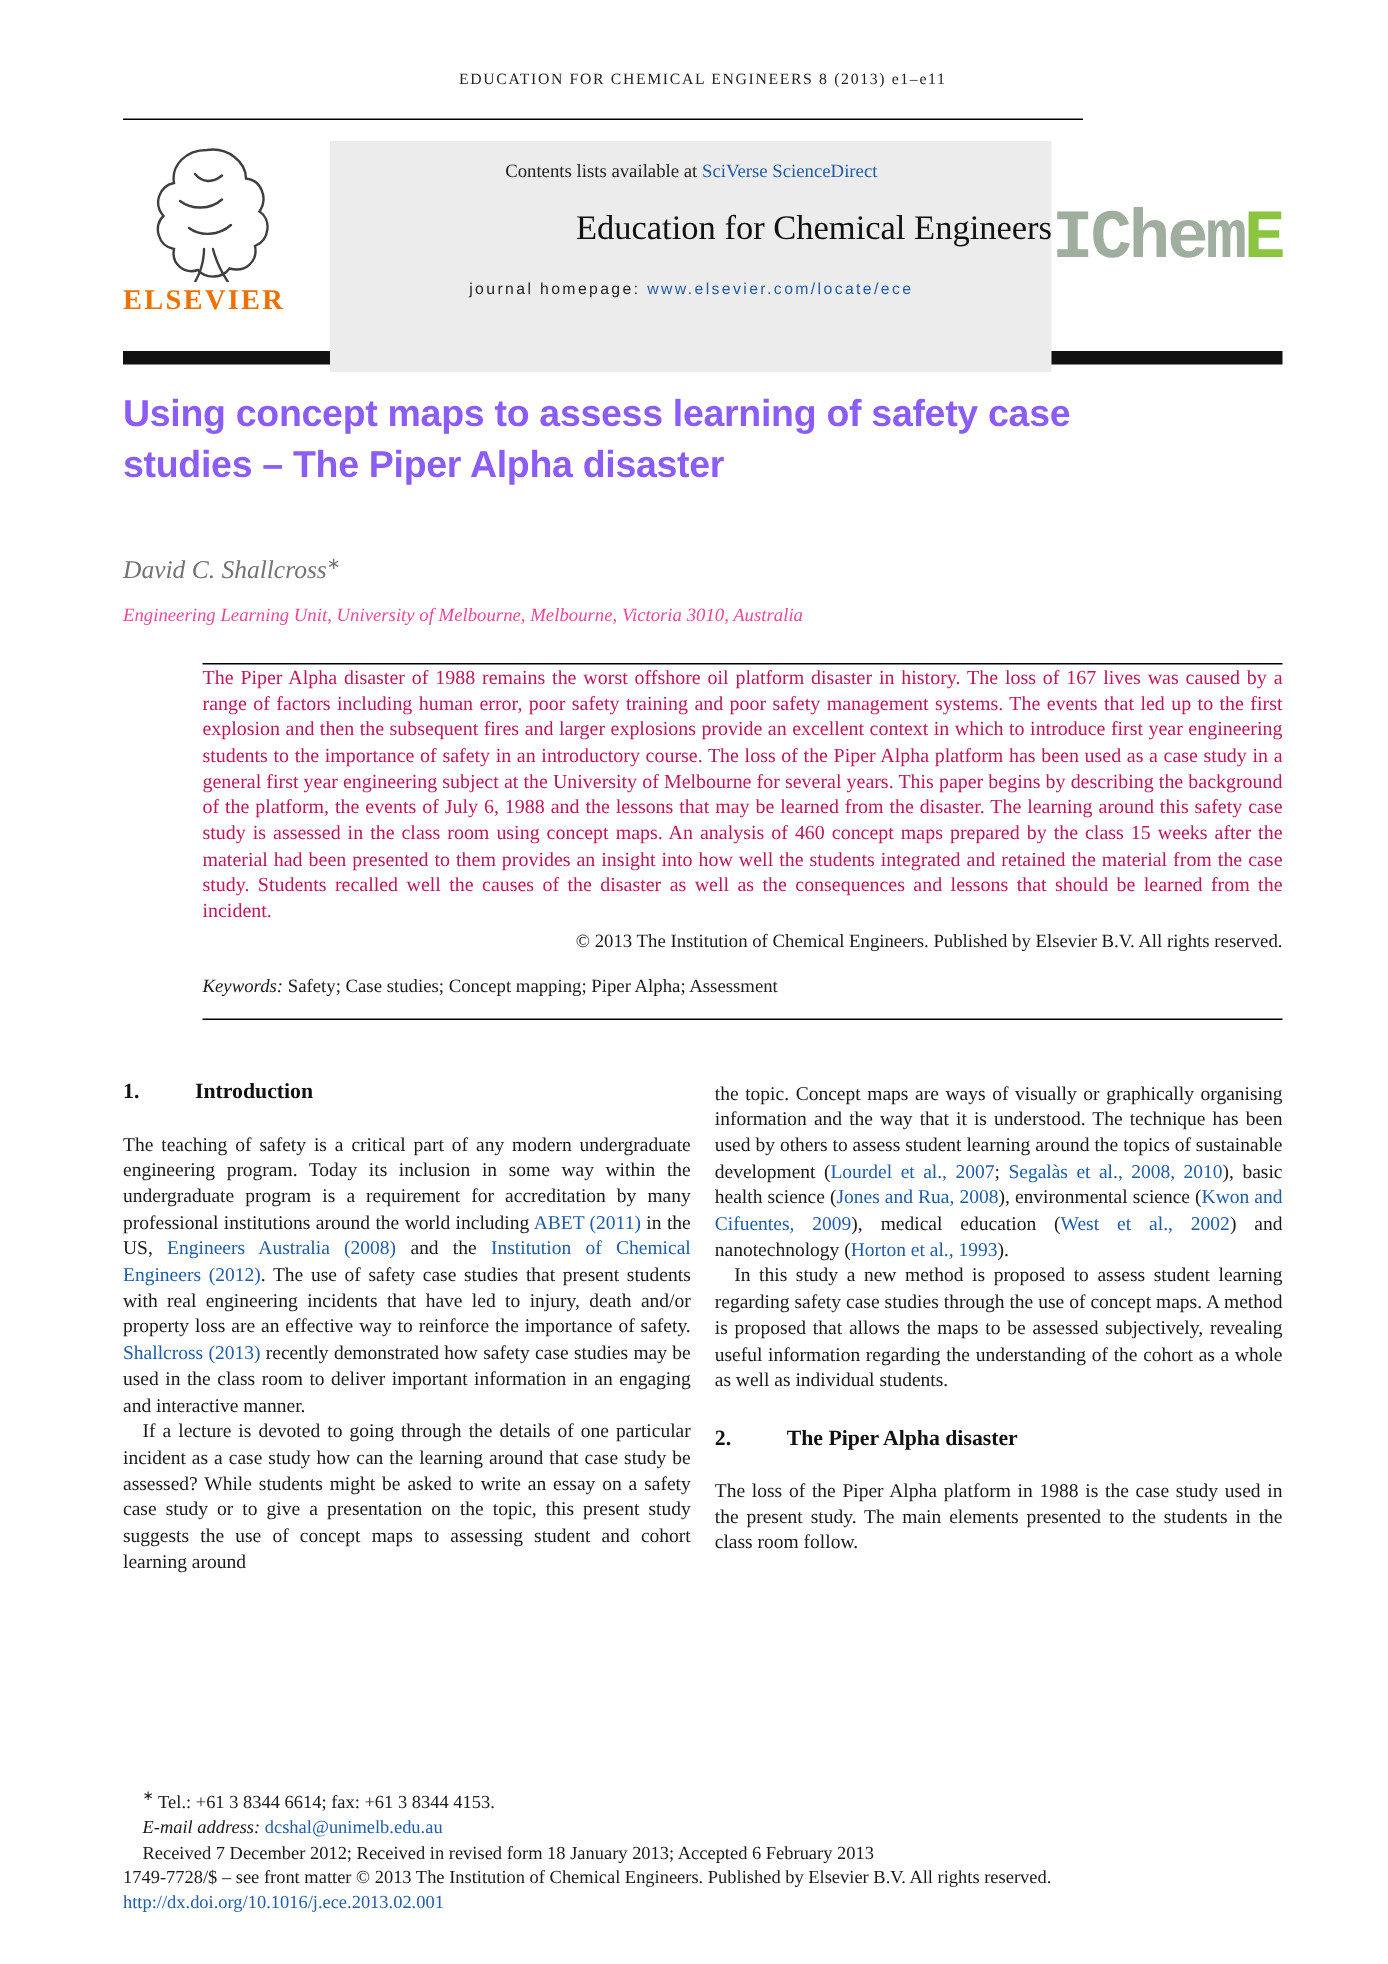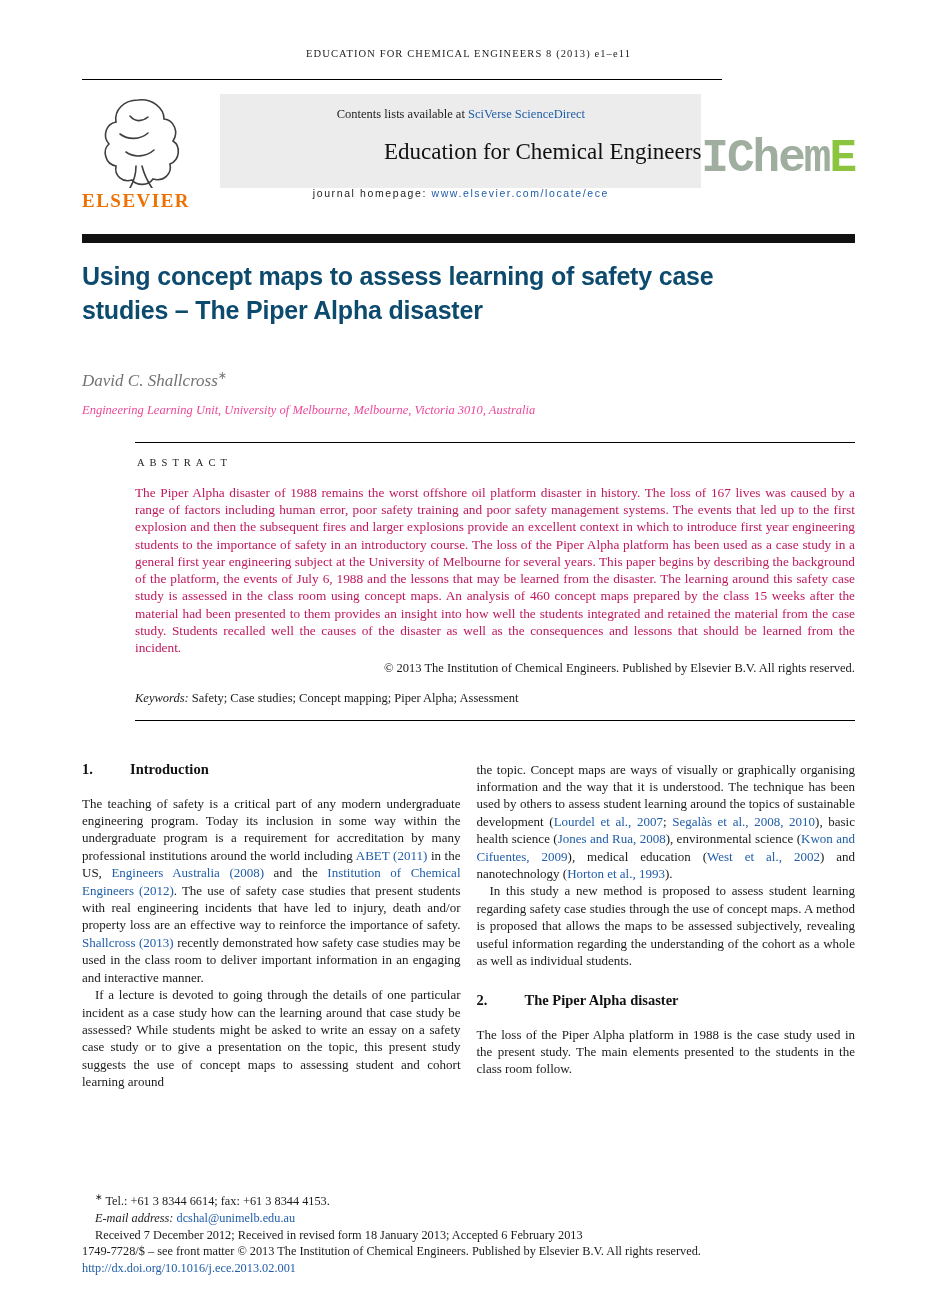--- a/index.html
+++ b/index.html
@@ -39,21 +39,21 @@
   .masthead{display:flex;margin-top:14px;height:130px;}
   .elsevier{width:143px;position:relative;padding-top:2px;}
   .elsevier svg{display:block;margin-left:8px;}
   .elsevier-word{
     font-family:"Liberation Serif",serif;
     color:var(--elsevier_orange);
     font-size:19px;letter-spacing:1.5px;font-weight:600;
     margin-top:2px;
   }
   .banner-center{
-    width:497px;height:94px;
+    width:497px;height:154px;
     background:var(--banner_gray);
     text-align:center;
   }
   .contents-line{padding-top:13px;font-size:12.5px;color:#222;}
   .journal-name{font-size:23px;margin-top:17px;color:#111;text-align:right;}
   .homepage-line{
     margin-top:22px;
     font-family:"Liberation Sans",sans-serif;
     font-size:10.5px;letter-spacing:1.6px;color:#222;
   }
@@ -64,21 +64,21 @@
     color:var(--icheme_gray);
   }
   .icheme-e{color:var(--icheme_green);}
 
   .black-bar{height:9px;background:var(--bar_black);margin-top:10px;}
 
   
   .title{
     font-family:"Liberation Sans",sans-serif;
     font-size:25px;line-height:34px;font-weight:700;
-    color:#0c4a6e;margin:16px 0 0 0;max-width:700px;letter-spacing:-0.2px;
+    color:#8b5cf6;margin:16px 0 0 0;max-width:700px;letter-spacing:-0.2px;
   }
   .author-line{margin-top:42px;font-size:17px;font-style:italic;color:#737373;}
   .author-line sup{font-size:11px;font-style:normal;}
   .affiliation{margin-top:12px;font-size:12.5px;font-style:italic;color:#ec4899;}
 
   
   .abstract-block{margin-left:53px;margin-top:24px;}
   .abstract-rule-top{border:0;border-top:1px solid #000;margin:0;}
   .abstract-rule-bottom{border:0;border-top:1.5px solid #000;margin:0;}
   .abstract-heading{
@@ -164,21 +164,20 @@
 
     <h1 class="title">Using concept maps to assess learning of safety case studies – The Piper Alpha disaster</h1>
 
     <div class="author-line">
       <span>David C. Shallcross</span><sup>∗</sup>
     </div>
     <div class="affiliation">Engineering Learning Unit, University of Melbourne, Melbourne, Victoria 3010, Australia</div>
 
     <div class="abstract-block">
       <div class="abstract-rule-top"></div>
-      <div class="abstract-heading">abstract</div>
       <p class="abstract-text">The Piper Alpha disaster of 1988 remains the worst offshore oil platform disaster in history. The loss of 167 lives was caused by a range of factors including human error, poor safety training and poor safety management systems. The events that led up to the first explosion and then the subsequent fires and larger explosions provide an excellent context in which to introduce first year engineering students to the importance of safety in an introductory course. The loss of the Piper Alpha platform has been used as a case study in a general first year engineering subject at the University of Melbourne for several years. This paper begins by describing the background of the platform, the events of July 6, 1988 and the lessons that may be learned from the disaster. The learning around this safety case study is assessed in the class room using concept maps. An analysis of 460 concept maps prepared by the class 15 weeks after the material had been presented to them provides an insight into how well the students integrated and retained the material from the case study. Students recalled well the causes of the disaster as well as the consequences and lessons that should be learned from the incident.</p>
       <p class="abstract-copyright">© 2013 The Institution of Chemical Engineers. Published by Elsevier B.V. All rights reserved.</p>
       <p class="keywords">
         <span class="kw-label">Keywords:</span>
         <span>Safety; Case studies; Concept mapping; Piper Alpha; Assessment</span>
       </p>
       <div class="abstract-rule-bottom"></div>
     </div>
 
     <div class="columns">

